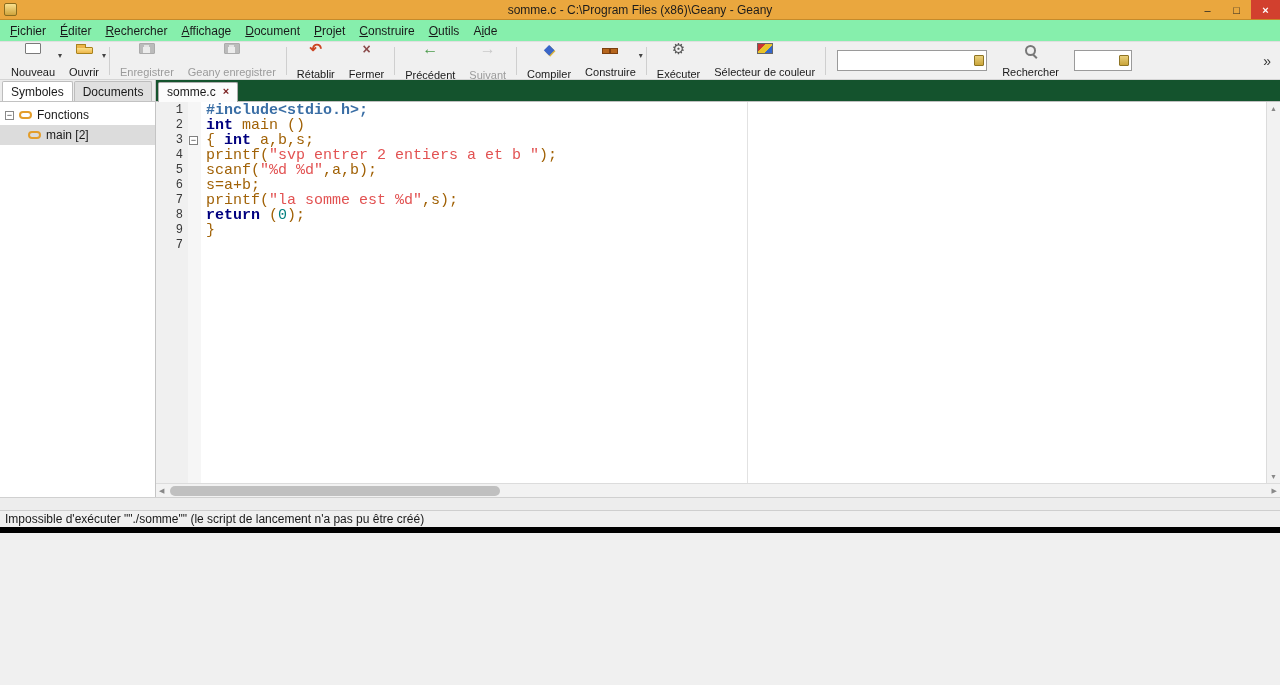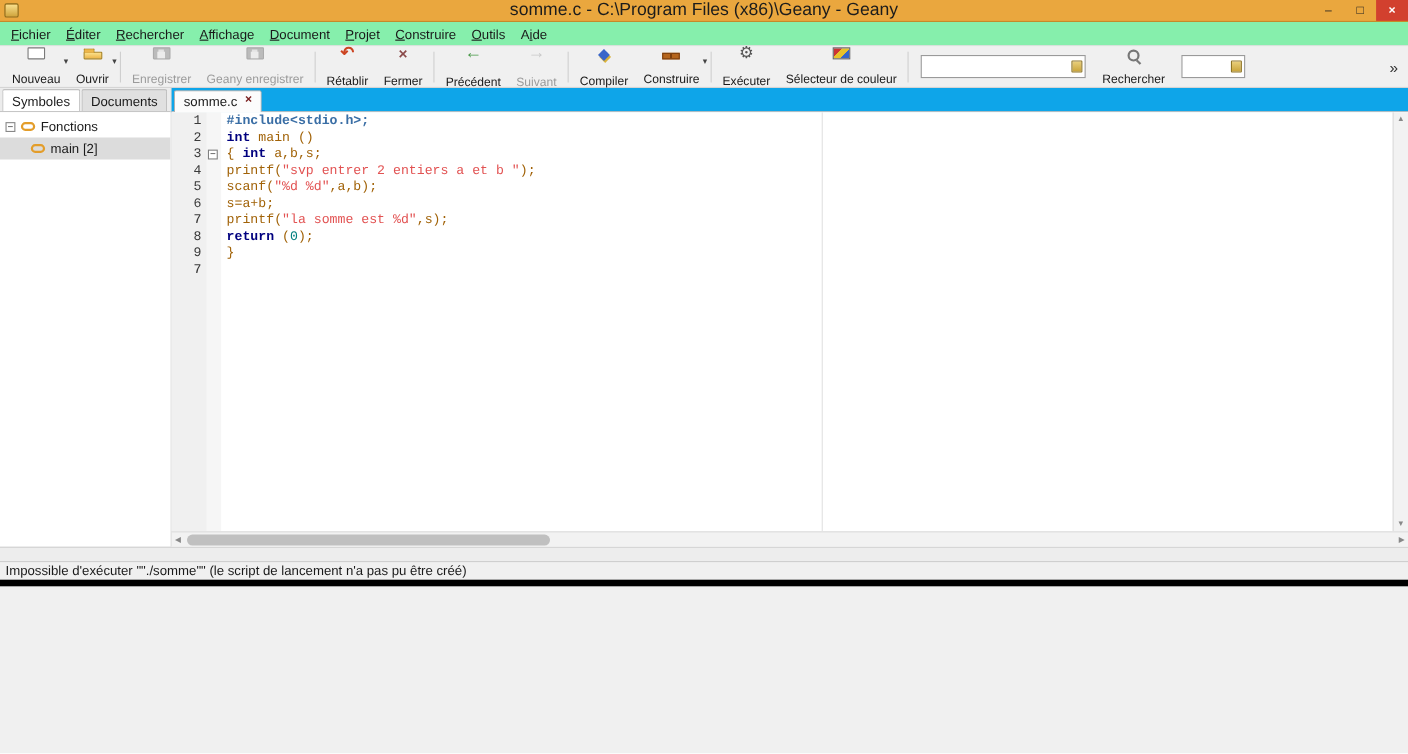--- a/index.html
+++ b/index.html
@@ -2,21 +2,21 @@
 <html><head>
 <meta charset="utf-8">
 <style>
   *{margin:0;padding:0;box-sizing:border-box}
   html,body{width:1280px;height:685px;overflow:hidden}
   body{font-family:"Liberation Sans",sans-serif;font-size:12px;background:#fff;color:#1a1a1a}
   .window{width:1280px;height:685px;display:flex;flex-direction:column;background:#f0f0f0}
 
   
   .titlebar{height:20px;background:#eaa73e;display:flex;align-items:center;position:relative;flex:none;border-bottom:1px solid #c58a2a}
-  .title-text{position:absolute;left:0;right:0;text-align:center;font-size:16px;color:#1c1c1c;line-height:20px;white-space:nowrap}
+  .title-text{position:absolute;left:0;right:0;text-align:center;font-size:12px;color:#1c1c1c;line-height:20px;white-space:nowrap}
   .win-icon{width:13px;height:13px;margin-left:4px;background:linear-gradient(#f9e08e,#cfa43c);border:1px solid #8a6d1f;border-radius:2px;z-index:2}
   .win-controls{margin-left:auto;display:flex;z-index:2;height:100%}
   .win-btn{width:29px;height:100%;display:flex;align-items:center;justify-content:center;font-size:11px;color:#222;cursor:default}
   .win-close{background:#d2402e;color:#fff;font-weight:bold}
 
   
   .menubar{height:22px;background:#86efac;border-bottom:1px solid #e0e0e0;display:flex;align-items:center;padding-left:3px;flex:none}
   .menu-item{padding:0 7px;line-height:22px;font-size:12px;color:#1a1a1a;white-space:nowrap}
 
   
@@ -58,31 +58,31 @@
   .side-tab{padding:3px 8px 2px;font-size:12px;border:1px solid #bdbdbd;border-bottom:none;background:#e0e0e0;margin-right:1px;border-radius:2px 2px 0 0;white-space:nowrap}
   .side-tab.active{background:#fff}
   .tree{flex:1;background:#fff;padding-top:3px;overflow:hidden}
   .tree-row{height:20px;display:flex;align-items:center;gap:5px;padding-left:5px;font-size:12px}
   .tree-row.child{padding-left:28px}
   .tree-row.selected{background:#dcdcdc}
   .expander{width:9px;height:9px;border:1px solid #888;background:#fff;font-size:9px;line-height:7px;text-align:center;color:#333;flex:none}
   .chain{width:13px;height:8px;border:2px solid #e39d2a;border-radius:4px;flex:none}
 
   .editor-region{flex:1;display:flex;flex-direction:column;min-width:0}
-  .doc-tabs{height:22px;background:#0ea5e9;border-bottom:1px solid #c0c0c0;display:flex;align-items:center;padding:2px 0 0 2px;flex:none}
+  .doc-tabs{height:22px;background:#14532d;border-bottom:1px solid #c0c0c0;display:flex;align-items:center;padding:2px 0 0 2px;flex:none}
   .doc-tab{background:#fcfcfc;border:1px solid #adadad;border-bottom:none;padding:2px 8px 3px;display:flex;align-items:center;gap:7px;font-size:12px;border-radius:2px 2px 0 0}
   .tab-close{color:#7a2020;font-weight:bold;font-size:11px;line-height:1}
 
   .editor-body{flex:1;position:relative;display:flex;overflow:hidden;background:#fff}
   .gutter{width:32px;background:#f0f0f0;text-align:right;padding:1px 5px 0 0;font-family:"Liberation Mono",monospace;font-size:12px;line-height:15px;color:#3a3a3a;flex:none}
   .gl{height:15px}
   .foldcol{width:13px;background:#f6f6f6;padding-top:1px;flex:none}
   .fl{height:15px;position:relative}
   .foldbox{position:absolute;left:1px;top:3px;width:9px;height:9px;border:1px solid #808080;background:#fff;font-size:9px;line-height:7px;text-align:center;color:#333}
-  .code{flex:1;padding:1px 0 0 5px;font-family:"Liberation Mono",monospace;font-size:12px;line-height:15px;white-space:pre;color:#1a1a1a}
+  .code{flex:1;padding:1px 0 0 5px;font-family:"Liberation Mono",monospace;font-size:15px;line-height:15px;white-space:pre;color:#1a1a1a}
   .cl{height:15px}
   .tok-kw{color:#00007f;font-weight:bold}
   .tok-pre{color:#3a6ea5;font-weight:bold}
   .tok-str{color:#e25252}
   .tok-num{color:#007f7f}
   .tok-pl{color:#a16207}
   .llmarker{position:absolute;left:591px;top:0;bottom:0;width:1px;background:#e2e2e2}
   .vscroll{position:absolute;right:0;top:0;bottom:0;width:14px;background:#f2f2f2;border-left:1px solid #dcdcdc;display:flex;flex-direction:column;justify-content:space-between;align-items:center;font-size:7px;color:#888;padding:3px 0}
   .hscroll{height:14px;background:#f2f2f2;border-top:1px solid #dcdcdc;position:relative;font-size:7px;color:#888;flex:none}
   .hscroll .arr{position:absolute;top:3px}

